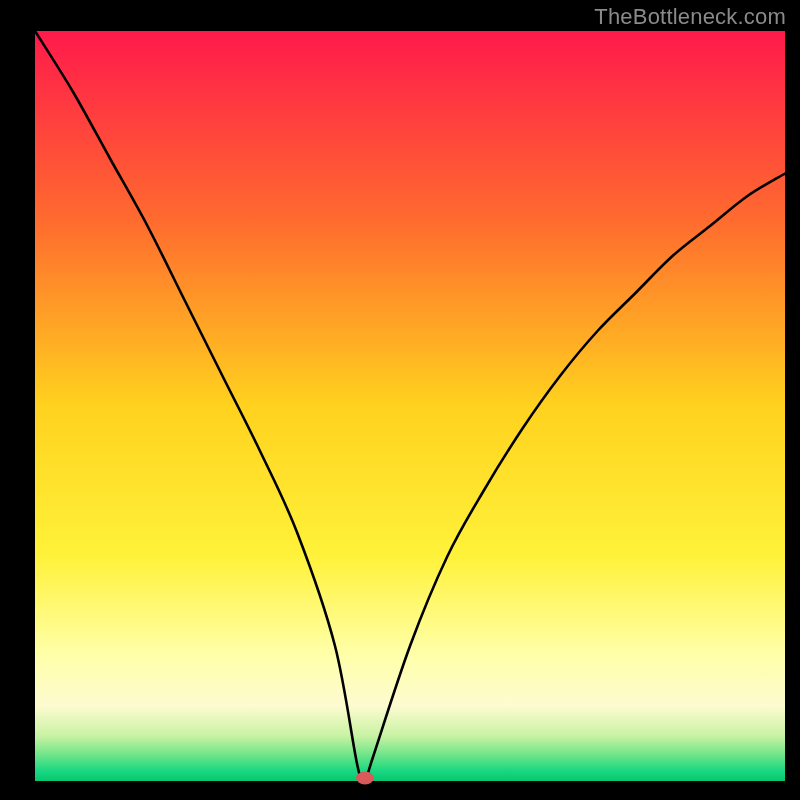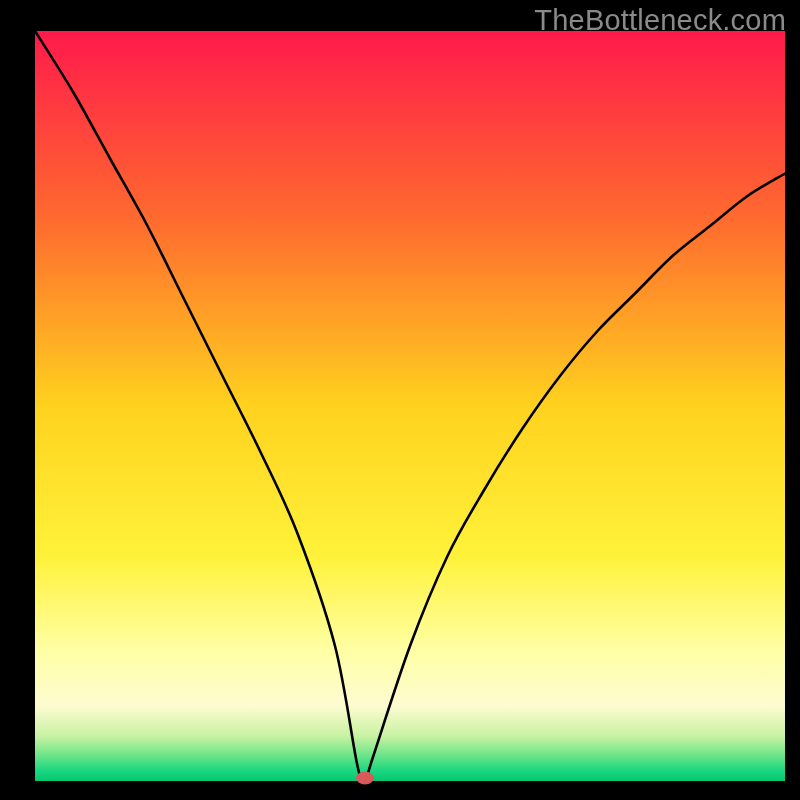--- a/index.html
+++ b/index.html
@@ -11,21 +11,21 @@
   .wrapper {
     position: relative;
     width: 800px;
     height: 800px;
   }
   .watermark {
     position: absolute;
     top: 4px;
     right: 14px;
     color: #8a8a8a;
-    font-size: 29px;
+    font-size: 22px;
     font-weight: 500;
     letter-spacing: 0.2px;
     z-index: 20;
   }
   svg {
     display: block;
   }
 </style>
 </head>
 <body>

